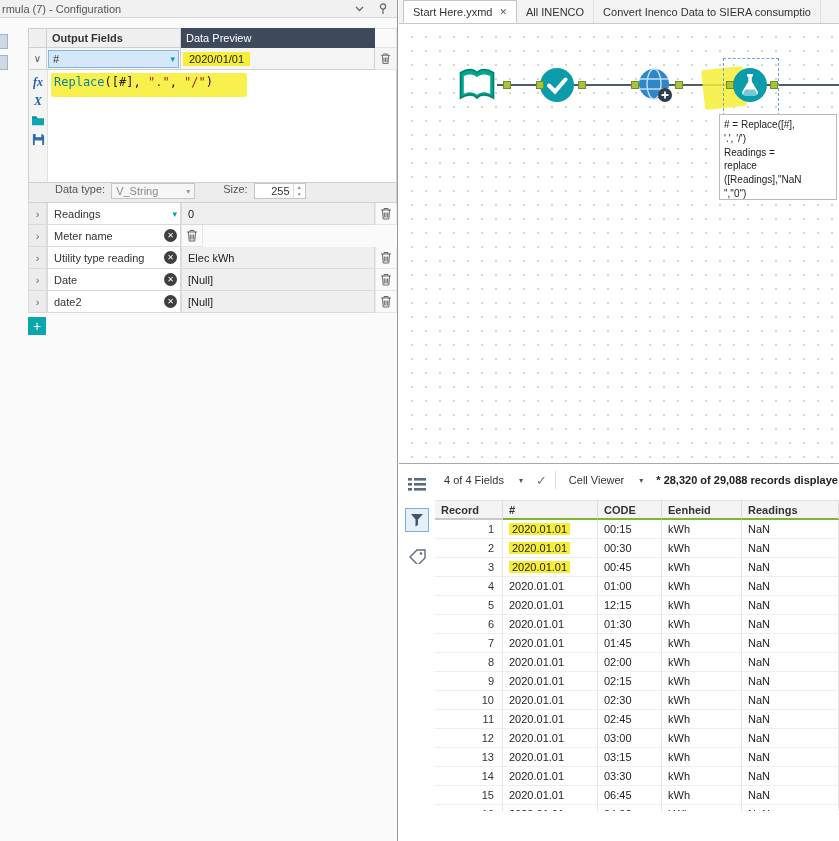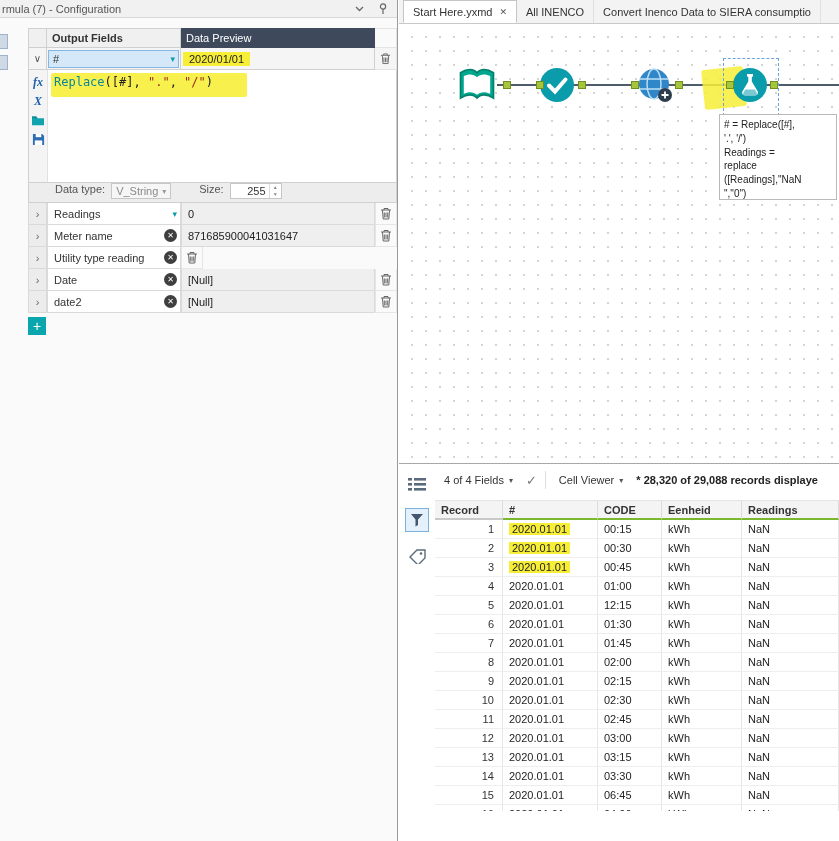--- a/index.html
+++ b/index.html
@@ -42,21 +42,21 @@
   .fe-body{flex:1;position:relative;font-family:"DejaVu Sans Mono",monospace;font-size:12px;padding:5px 0 0 6px}
   .f-hl{position:absolute;left:3px;top:3px;width:196px;height:24px;background:#f7ee38;opacity:.9;border-radius:2px}
   #formula-line{position:relative}
   .f-fn{color:#0a869c}
   .f-pl{color:#222}
   .f-str{color:#9a2c1c}
 
   
   .dtrow{position:absolute;left:28px;top:183px;width:369px;height:20px;background:#ededed;border:1px solid #d0d0d0;border-top:none;display:flex;gap:6px;padding-left:26px;color:#555}
   .dd{background:#f6f6f6;border:1px solid #c6c6c6;height:16px;display:flex;align-items:center;padding:0 4px;color:#8a8a8a;position:relative}
-  .dd.w80{width:60px}
+  .dd.w80{width:84px}
   .dd .sel-caret{margin-left:auto;color:#999;font-size:8px}
   .spin{width:52px;height:16px;background:#fff;border:1px solid #c6c6c6;display:flex;align-items:center}
   .spin .val{flex:1;text-align:right;padding-right:3px;color:#333}
   .spin .arrows{width:12px;border-left:1px solid #ddd;display:flex;flex-direction:column;align-items:center;font-size:5px;color:#888;line-height:7px}
 
   
   #field-rows{position:absolute;left:28px;top:203px;width:369px}
   .frow{display:flex;height:22px}
   .fc{border:1px solid #dadada;border-top:none;display:flex;align-items:center;overflow:hidden}
   .fc.chev{width:19px;justify-content:center;background:#ececec;color:#666;font-size:11px;border-left:1px solid #dadada}
@@ -87,21 +87,21 @@
 
   
   .results-panel{position:absolute;left:399px;top:463px;width:440px;height:378px;background:#fff;border-top:1px solid #a8a8a8}
   .results-header{height:30px;background:#f0f0f0;border-bottom:1px solid #dcdcdc;display:flex;align-items:center;padding-left:10px;color:#444}
   .results-body{display:flex;height:347px;overflow:hidden}
   .left-strip{width:36px;display:flex;flex-direction:column;align-items:center;padding-top:8px;gap:12px;background:#fff}
   .strip-ic{width:24px;height:24px;display:flex;align-items:center;justify-content:center}
   .strip-ic.selected{border:1px solid #7ab0e0;background:#e4f0fb}
   .results-main{flex:1;overflow:hidden}
   .results-toolbar{height:32px;display:flex;align-items:center;gap:8px;padding-left:4px;white-space:nowrap;overflow:hidden}
-  .tool-dd{display:flex;align-items:center;gap:5px;color:#333;padding:3px 5px}
+  .tool-dd{display:flex;align-items:center;gap:15px;color:#333;padding:3px 5px}
   .tool-dd .sel-caret{color:#555;font-size:8px}
   .tcheck{color:#777;font-size:13px}
   .tsep{width:1px;height:18px;background:#ddd}
   .records-info{font-weight:bold;color:#222}
   .rgrid{margin-top:4px}
   .rhead,.rrow{display:grid;grid-template-columns:68px 95px 64px 80px 97px}
   .rhead{height:20px}
   .rh{background:#f4f4f4;border-right:1px solid #ddd;border-top:1px solid #e4e4e4;border-bottom:2px solid #7cb82f;display:flex;align-items:center;padding-left:6px;font-weight:bold;color:#333}
   .rh.rec-h{border-bottom:2px solid #c9c9c9}
   .rrow{height:19px}
@@ -213,33 +213,33 @@
               <path d="M1 3h10M4 3V1.5h4V3M2.5 3l.7 9h5.6l.7-9M4.3 5.5v5M6 5.5v5M7.7 5.5v5" stroke="#666" fill="none" stroke-width="1"></path>
             </svg>
           </div>
         </div>
         <div class="frow">
           <div class="fc chev">›</div>
           <div class="fc fname">
             <span class="fname-t">Meter name</span>
             <span class="rm">✕</span>
           </div>
-          <div class="fc fprev">871685900041031647</div>
           <div class="fc ftrash">
             <svg width="12" height="13" viewBox="0 0 12 13">
               <path d="M1 3h10M4 3V1.5h4V3M2.5 3l.7 9h5.6l.7-9M4.3 5.5v5M6 5.5v5M7.7 5.5v5" stroke="#666" fill="none" stroke-width="1"></path>
             </svg>
           </div>
         </div>
         <div class="frow">
           <div class="fc chev">›</div>
           <div class="fc fname">
             <span class="fname-t">Utility type reading</span>
             <span class="rm">✕</span>
           </div>
+          <div class="fc fprev">Elec kWh</div>
           <div class="fc ftrash">
             <svg width="12" height="13" viewBox="0 0 12 13">
               <path d="M1 3h10M4 3V1.5h4V3M2.5 3l.7 9h5.6l.7-9M4.3 5.5v5M6 5.5v5M7.7 5.5v5" stroke="#666" fill="none" stroke-width="1"></path>
             </svg>
           </div>
         </div>
         <div class="frow">
           <div class="fc chev">›</div>
           <div class="fc fname">
             <span class="fname-t">Date</span>

